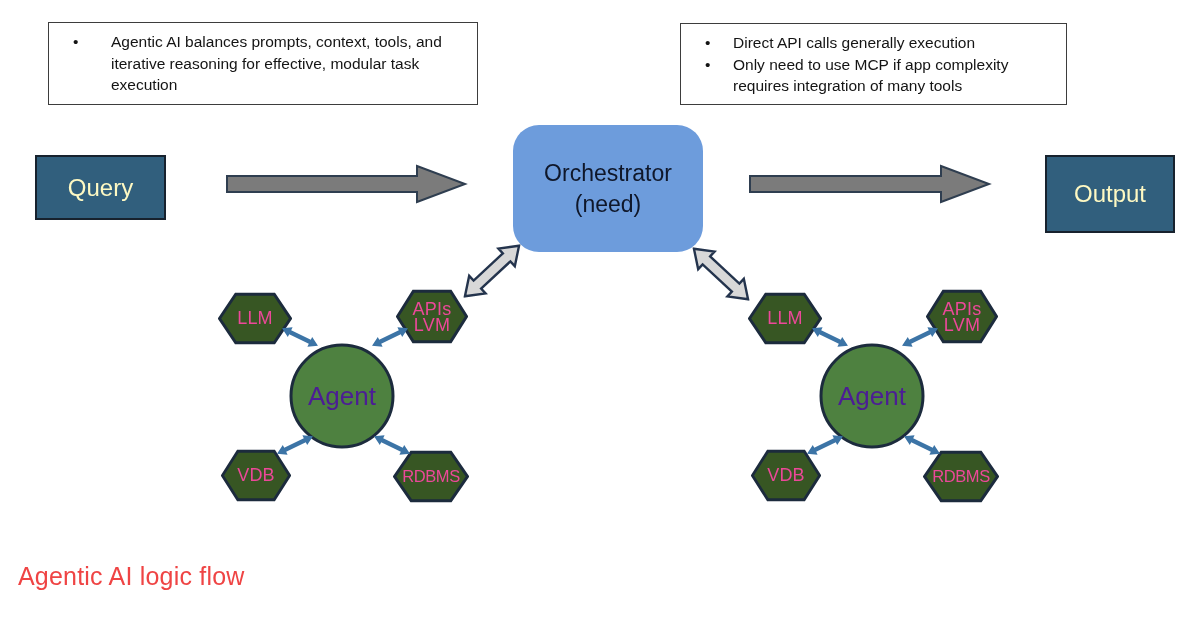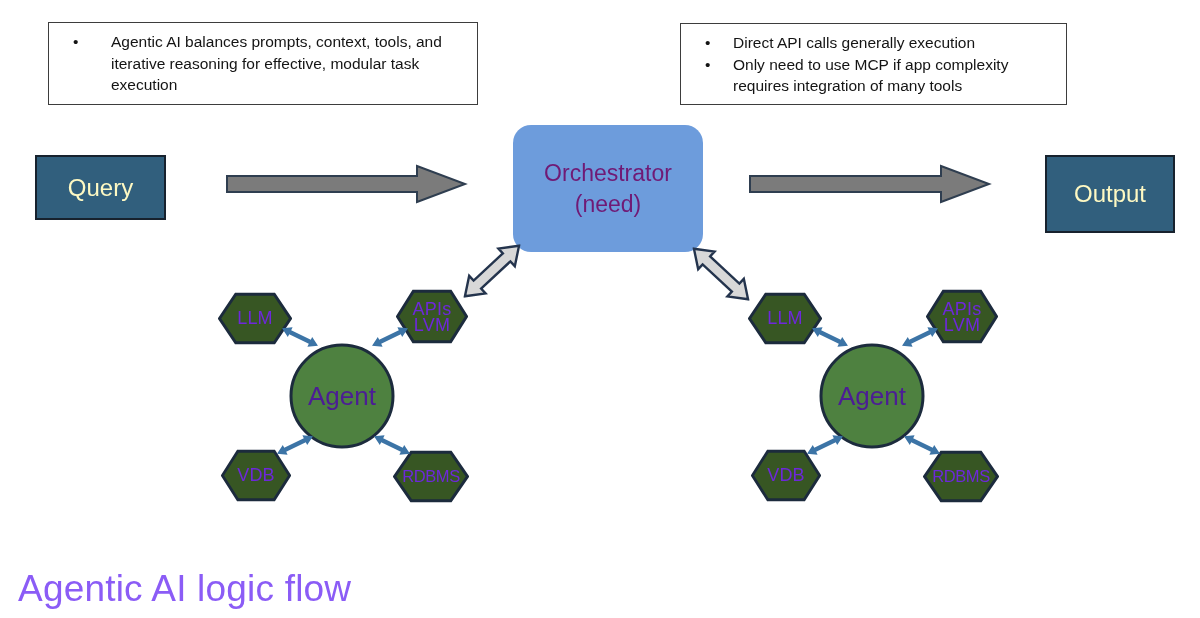--- a/index.html
+++ b/index.html
@@ -22,54 +22,53 @@
   
   .flow-box{
     position:absolute;background:#315F7D;border:2px solid #17222e;
     color:#fef9c3;display:flex;align-items:center;justify-content:center;
     font-size:24px;box-sizing:border-box;
   }
   .query-box{left:35px;top:155px;width:131px;height:65px;}
   .output-box{left:1045px;top:155px;width:130px;height:78px;}
   .orchestrator-box{
     position:absolute;left:513px;top:125px;width:190px;height:127px;
-    background:#6D9CDC;border-radius:18px;color:#701a75;
+    background:#6D9CDC;border-radius:26px;color:#0f172a;
     display:flex;flex-direction:column;align-items:center;justify-content:center;
     font-size:23px;line-height:31px;
   }
   
   .abs{position:absolute;}
   .big-arrow path{fill:#7b7b7b;stroke:#2f3e50;stroke-width:2;}
   .dbl-arrow path{fill:#d8d8d8;stroke:#24344d;stroke-width:2.4;stroke-linejoin:miter;}
   .small-arrow path{fill:#3c74a6;}
   
   .cluster{position:absolute;left:0;top:0;width:1200px;height:618px;pointer-events:none;}
   .cluster-right{transform:translateX(530px);}
   .hex{position:absolute;}
   .hex svg{position:absolute;left:0;top:0;width:100%;height:100%;}
   .hex polygon{fill:#375623;stroke:#1c2b3d;stroke-width:4;}
   .hex-label{
     position:absolute;left:0;top:0;width:100%;height:100%;
     display:flex;flex-direction:column;align-items:center;justify-content:center;
-    color:#6d28d9;font-size:18px;letter-spacing:0.2px;
+    color:#ec4899;font-size:18px;letter-spacing:0.2px;
   }
   .hex-label.small{font-size:18px;line-height:16px;}
   .hex-label.tight{font-size:16.5px;letter-spacing:-0.4px;}
   .agent-circle{position:absolute;width:108px;height:108px;}
   .agent-circle svg{position:absolute;left:0;top:0;width:100%;height:100%;}
   .agent-circle circle{fill:#4e8140;stroke:#1c2b3d;stroke-width:3;}
   .agent-label{
     position:absolute;left:0;top:0;width:100%;height:100%;
     display:flex;align-items:center;justify-content:center;color:#4c1d95;font-size:26px;
   }
   
   .page-title{
-    position:absolute;left:18px;top:562px;font-size:37px;color:#8b5cf6;
+    position:absolute;left:18px;top:562px;font-size:25px;color:#ef4444;
     letter-spacing:0.2px;
-    margin-top:6px;
   }
 </style>
 </head>
 <body>
 
 <div class="stage">
 
   <div class="note-box note-left">
     <div class="bullet-row">
       <span class="bullet-marker">•</span>

